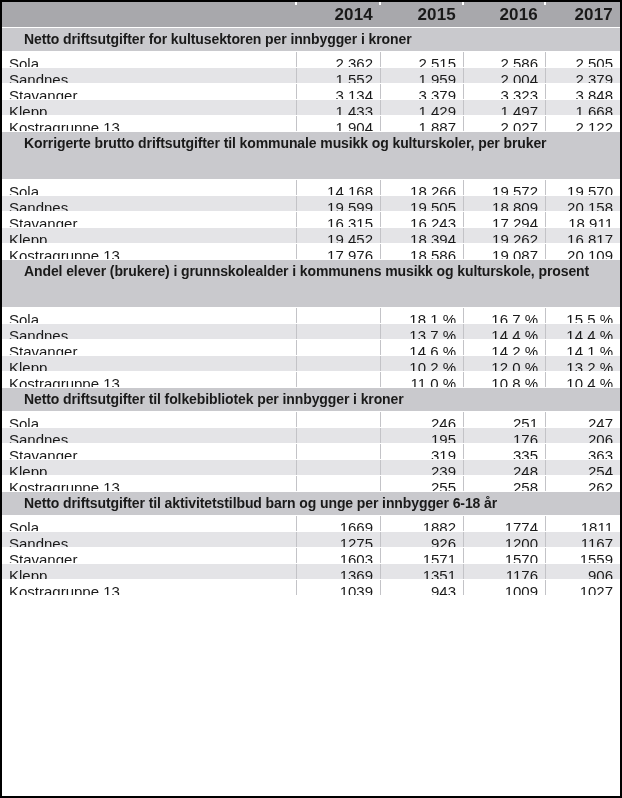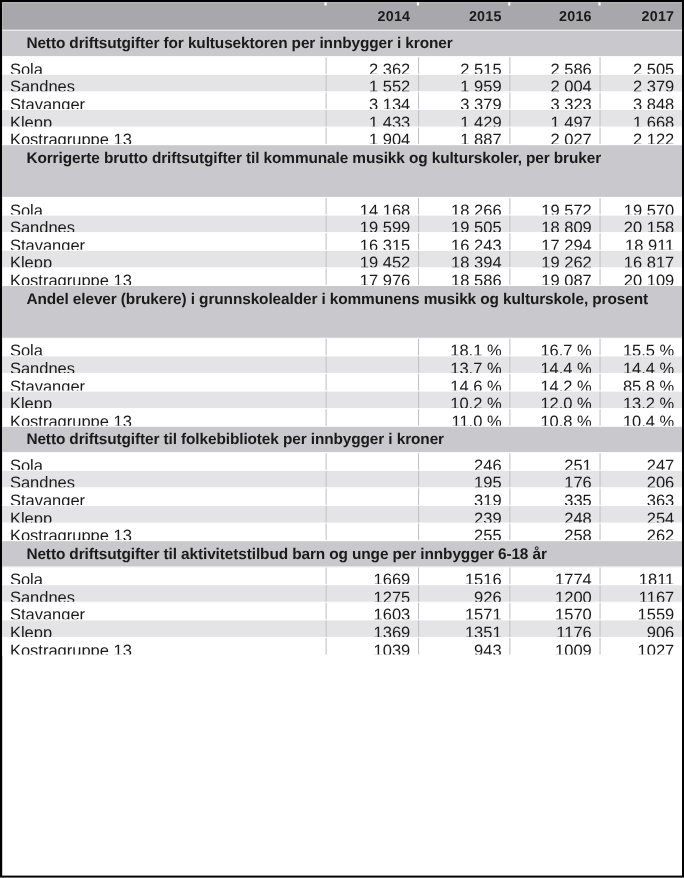--- a/index.html
+++ b/index.html
@@ -17,21 +17,21 @@
     overflow: hidden;
   }
   .row {
     display: grid;
     grid-template-columns: 294px 84px 83px 82px 75px;
     border-bottom: 1px solid #ffffff;
   }
   
   .year-row { height: 26px; background: #a8a8ac; }
   .year-row .cell {
-    line-height: 25px; font-weight: bold; font-size: 13px;
+    line-height: 25px; font-weight: bold; font-size: 17px;
     text-align: right; padding-right: 7px;
     letter-spacing: 0.2px;
   }
   .year-cell { position: relative; }
   .year-cell::before {
     content: ""; position: absolute; left: -1px; top: -2px;
     width: 2px; height: 5px; background: #ffffff;
   }
   
   .section-row {
@@ -154,21 +154,21 @@
     <div class="cell num"></div>
     <div class="cell num">13,7 %</div>
     <div class="cell num">14,4 %</div>
     <div class="cell num">14,4 %</div>
   </div>
   <div class="row data-row">
     <div class="cell label">Stavanger</div>
     <div class="cell num"></div>
     <div class="cell num">14,6 %</div>
     <div class="cell num">14,2 %</div>
-    <div class="cell num">85,8 %</div>
+    <div class="cell num">14,1 %</div>
   </div>
   <div class="row data-row alt">
     <div class="cell label">Klepp</div>
     <div class="cell num"></div>
     <div class="cell num">10,2 %</div>
     <div class="cell num">12,0 %</div>
     <div class="cell num">13,2 %</div>
   </div>
   <div class="row data-row">
     <div class="cell label">Kostragruppe 13</div>
@@ -212,21 +212,21 @@
     <div class="cell num"></div>
     <div class="cell num">255</div>
     <div class="cell num">258</div>
     <div class="cell num">262</div>
   </div>
 
   <div class="row section-row h1">Netto driftsutgifter til aktivitetstilbud barn og unge per innbygger 6-18 år</div>
   <div class="row data-row">
     <div class="cell label">Sola</div>
     <div class="cell num">1669</div>
-    <div class="cell num">1516</div>
+    <div class="cell num">1882</div>
     <div class="cell num">1774</div>
     <div class="cell num">1811</div>
   </div>
   <div class="row data-row alt">
     <div class="cell label">Sandnes</div>
     <div class="cell num">1275</div>
     <div class="cell num">926</div>
     <div class="cell num">1200</div>
     <div class="cell num">1167</div>
   </div>

